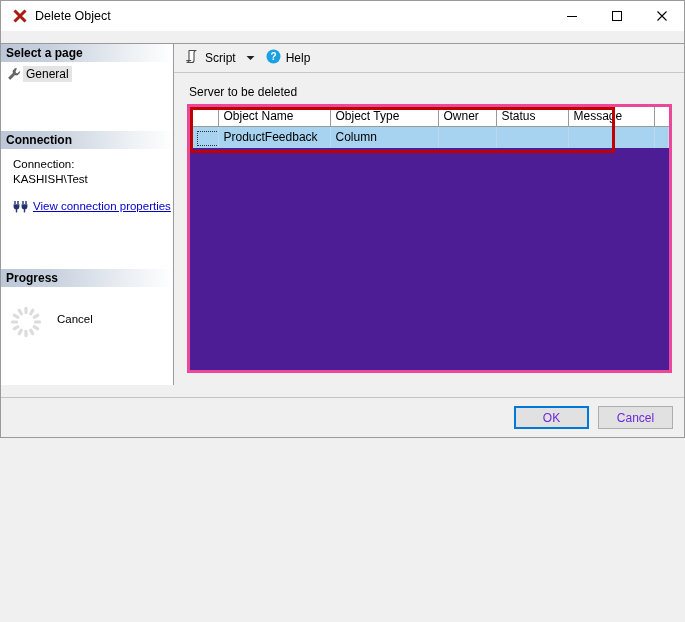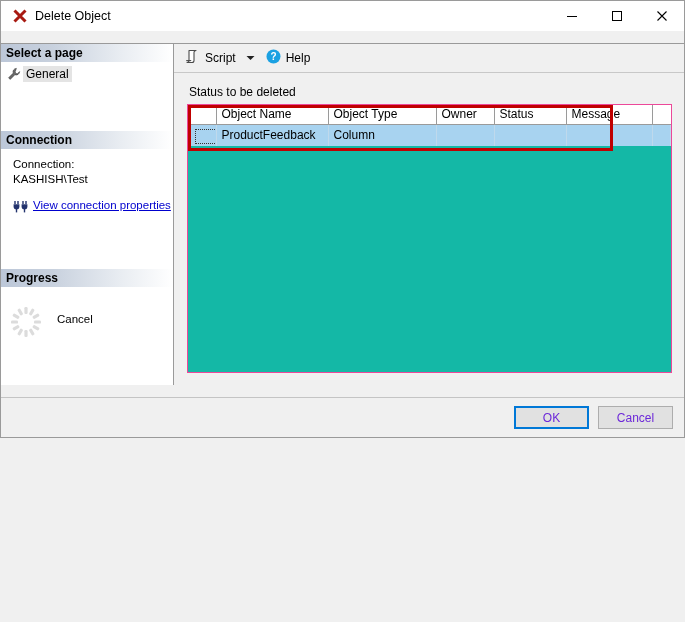--- a/index.html
+++ b/index.html
@@ -95,21 +95,21 @@
   #connection-body {
     padding: 8px 0 8px 12px;
     font-size: 11.5px;
     line-height: 15px;
   }
   .conn-group { margin-bottom: 11px; }
   .conn-label { white-space: nowrap; }
   .conn-value { white-space: nowrap; }
   #conn-props-row {
     display: flex;
-    align-items: center;
+    align-items: flex-end;
     margin-top: 2px;
     margin-left: -4px;
   }
   #conn-props-icon { width: 24px; display:flex; align-items:center; justify-content:center;}
   #conn-props-link {
     color: #0000cd;
     text-decoration: underline;
     font-size: 11.5px;
     white-space: nowrap;
     cursor: pointer;
@@ -164,22 +164,22 @@
     flex-direction: column;
     min-height: 0;
   }
   #grid-caption {
     font-size: 12px;
     margin-bottom: 5px;
     margin-left: 2px;
   }
   #gridbox {
     flex: 1 1 auto;
-    background: #14b8a6;
-    border: 1px solid #ec4899;
+    background: #4c1d95;
+    border: 3px solid #ec4899;
     position: relative;
     min-height: 0;
     overflow: hidden;
   }
   table#objgrid {
     border-collapse: collapse;
     table-layout: fixed;
     width: 100%;
     font-size: 12px;
   }
@@ -385,21 +385,21 @@
             <svg width="15" height="15" viewBox="0 0 15 15">
               <circle cx="7.5" cy="7.5" r="7" fill="#1ba1e2"></circle>
               <text x="7.5" y="11.3" text-anchor="middle" font-size="10" font-family="Liberation Sans, sans-serif" font-weight="bold" fill="#ffffff">?</text>
             </svg>
           </span>
           <span class="tb-label">Help</span>
         </div>
       </div>
 
       <div id="gridwrap">
-        <div id="grid-caption">Status to be deleted</div>
+        <div id="grid-caption">Server to be deleted</div>
 
         <div id="gridbox">
           <div id="redbox"></div>
           <table id="objgrid">
             <colgroup>
               <col style="width:28px">
               <col style="width:112px">
               <col style="width:108px">
               <col style="width:58px">
               <col style="width:72px">

